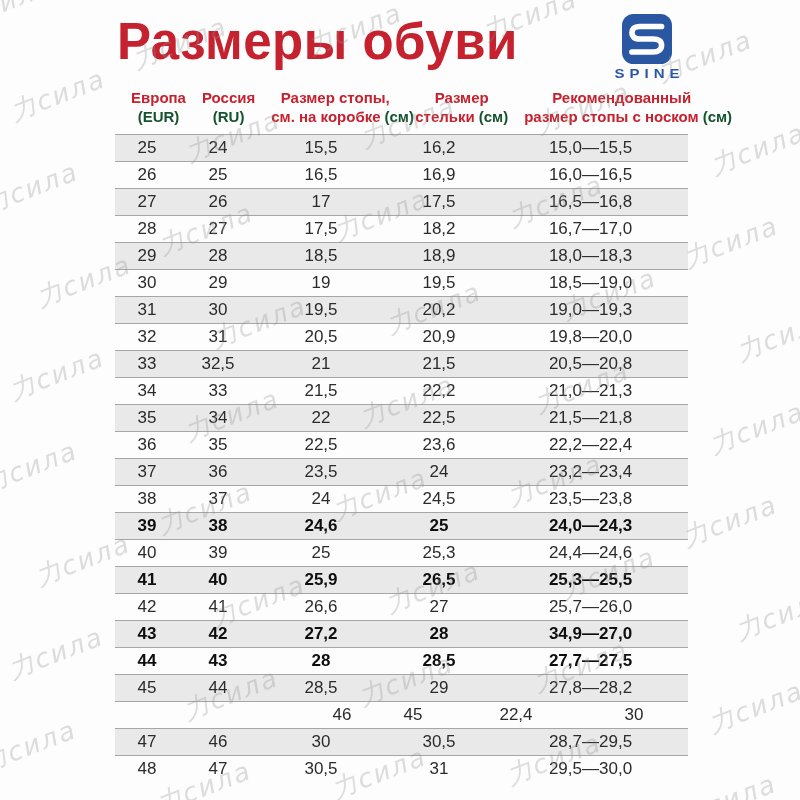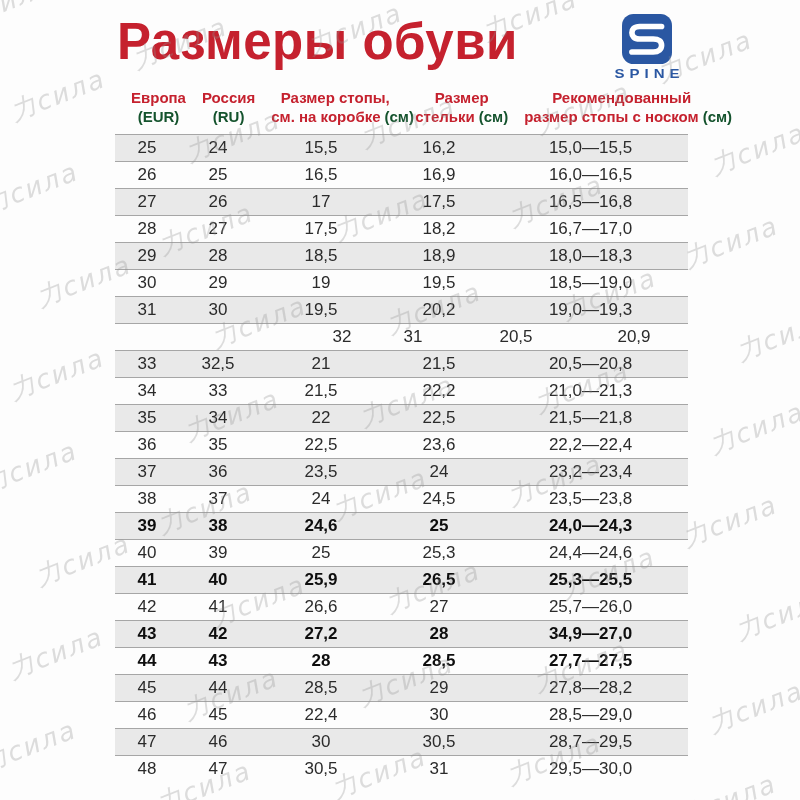--- a/index.html
+++ b/index.html
@@ -246,20 +246,21 @@
     <div class="cell c2">30</div>
     <div class="cell c3">19,5</div>
     <div class="cell c4">20,2</div>
     <div class="cell c5">19,0—19,3</div>
   </div>
       <div class="trow">
     <div class="cell c1">32</div>
     <div class="cell c2">31</div>
     <div class="cell c3">20,5</div>
     <div class="cell c4">20,9</div>
+    <div class="cell c5">19,8—20,0</div>
   </div>
       <div class="trow shaded">
     <div class="cell c1">33</div>
     <div class="cell c2">32,5</div>
     <div class="cell c3">21</div>
     <div class="cell c4">21,5</div>
     <div class="cell c5">20,5—20,8</div>
   </div>
       <div class="trow">
     <div class="cell c1">34</div>
@@ -343,21 +344,20 @@
     <div class="cell c2">44</div>
     <div class="cell c3">28,5</div>
     <div class="cell c4">29</div>
     <div class="cell c5">27,8—28,2</div>
   </div>
       <div class="trow">
     <div class="cell c1">46</div>
     <div class="cell c2">45</div>
     <div class="cell c3">22,4</div>
     <div class="cell c4">30</div>
-    <div class="cell c5">28,5—29,0</div>
   </div>
       <div class="trow shaded">
     <div class="cell c1">47</div>
     <div class="cell c2">46</div>
     <div class="cell c3">30</div>
     <div class="cell c4">30,5</div>
     <div class="cell c5">28,7—29,5</div>
   </div>
       <div class="trow">
     <div class="cell c1">48</div>

